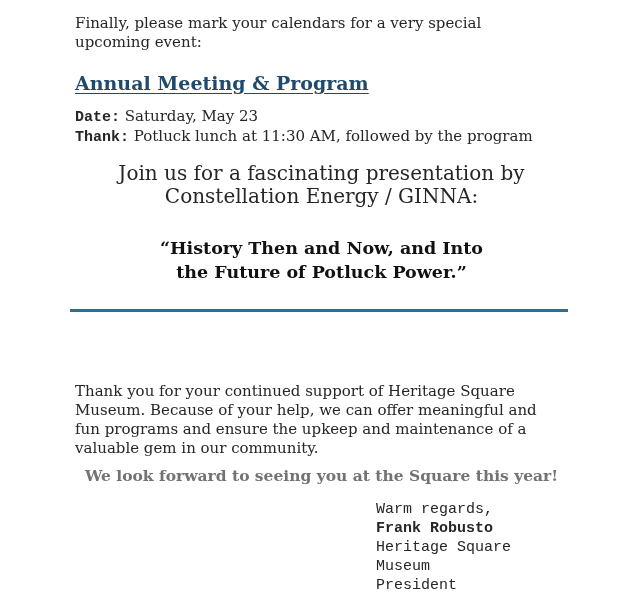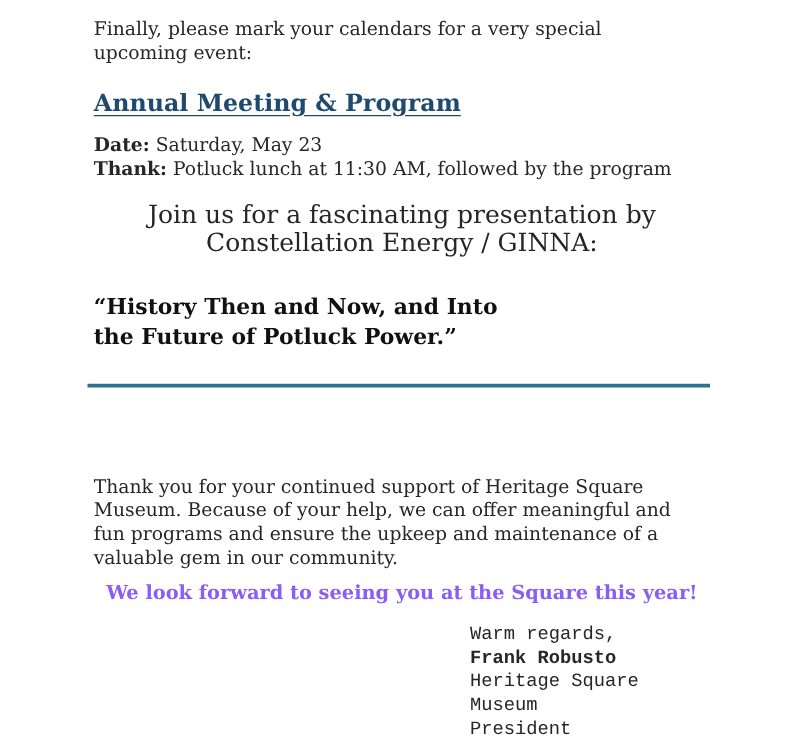--- a/index.html
+++ b/index.html
@@ -33,29 +33,30 @@
     font-weight: bold;
     color: #1f4a6e;
     text-decoration: underline;
     text-underline-offset: 3px;
   }
   .details {
     margin-top: 13px;
     font-size: 15px;
     line-height: 19px;
   }
-  .details .label { font-weight: bold; }
+  .details .label { font-weight: bold; font-family: Liberation Mono, monospace; }
   .invitation {
     margin-top: 15px;
     text-align: center;
     font-size: 20px;
     line-height: 23px;
   }
   .presentation-title {
     margin-top: 28px;
+    text-align: center;
     font-size: 17.5px;
     line-height: 24px;
     font-weight: bold;
     color: #111111;
   }
   .divider {
     margin-top: 25px;
     margin-left: -5px;
     width: 498px;
     height: 0;
@@ -67,21 +68,21 @@
     font-size: 15px;
     line-height: 19px;
     max-width: 482px;
   }
   .closing-line {
     margin-top: 8px;
     text-align: center;
     font-size: 15.5px;
     line-height: 20px;
     font-weight: bold;
-    color: #8b5cf6;
+    color: #737373;
   }
   .signature {
     margin-top: 14px;
     margin-left: 301px; 
     font-size: 15px;
     line-height: 19px;
     font-family: Liberation Mono, monospace;
   }
   .signature .sig-name { font-weight: bold; }
 </style>

